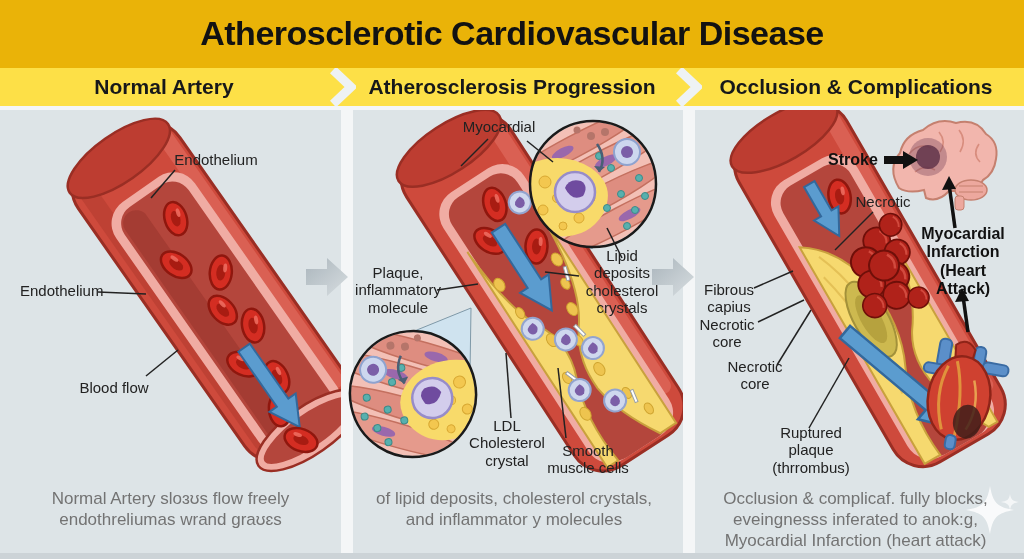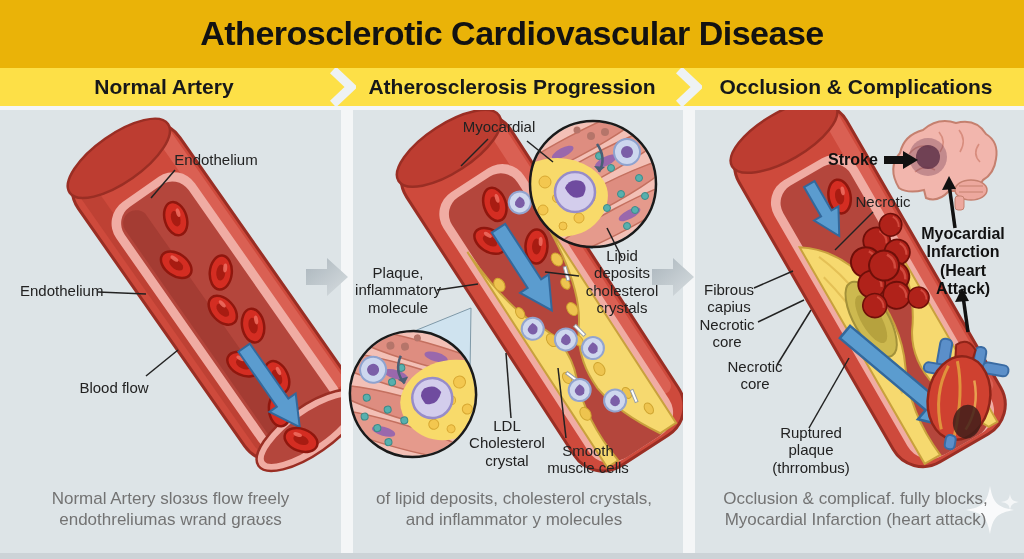--- a/index.html
+++ b/index.html
@@ -313,20 +313,21 @@
 capius</div>
       <div class="lbl" style="left:40px;top:223px;">Necrotic
 core</div>
       <div class="lbl" style="left:68px;top:265px;">Necrotic
 core</div>
       <div class="lbl" style="left:124px;top:340px;">Ruptured
 plaque
 (thrrombus)</div>
       <div class="caption" style="top:378px;">
         <div>Occlusion &amp; complicaf. fully blocks,</div>
+        <div>eveingnesss inferated to anok:g,</div>
         <div>Myocardial Infarction (heart attack)</div>
       </div>
     </div>
 
     <svg class="trans-chev" style="left:306px;top:146px;" width="42" height="42">
       <defs>
         <linearGradient id="chevg" x1="0" y1="0" x2="1" y2="1">
           <stop offset="0" stop-color="#aab5bc"></stop>
             <stop offset="1" stop-color="#d7dde0"></stop>
         </linearGradient>

